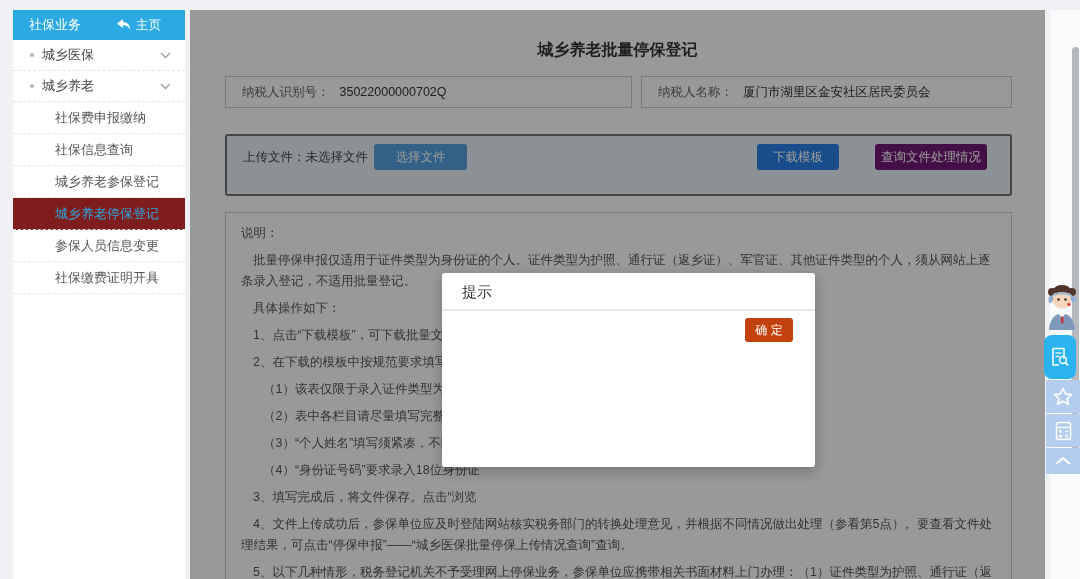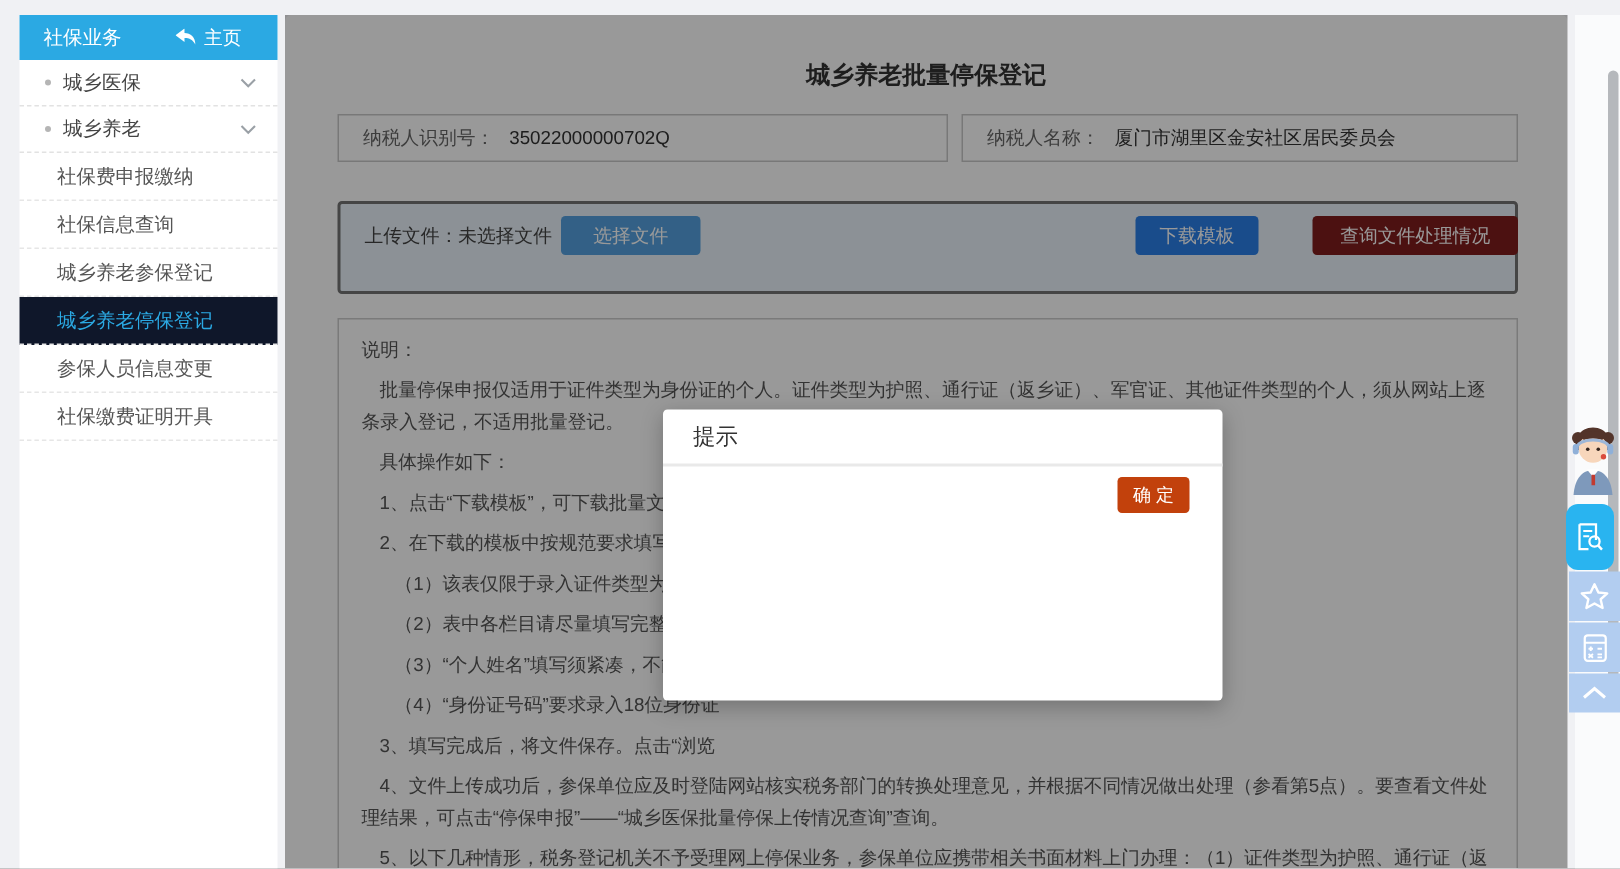--- a/index.html
+++ b/index.html
@@ -8,23 +8,23 @@
 
   
   .sidebar { position:absolute; left:13px; top:10px; width:172px; height:569px; background:#fff; }
   .sb-header { height:30px; background:#2ba9e3; color:#fff; display:flex; align-items:center;
                justify-content:space-between; padding:0 24px 0 16px; font-size:13px; }
   .sb-home { display:flex; align-items:center; gap:5px; font-size:12.5px; cursor:pointer; }
   .sb-group { height:31px; display:flex; align-items:center; padding:0 14px 0 17px;
               border-bottom:1px dashed #e2e2e2; color:#444; font-size:13px; cursor:pointer; }
   .sb-bullet { width:4px; height:4px; border-radius:50%; background:#b5b5b5; margin-right:8px; flex:0 0 auto; }
   .sb-group .chev { margin-left:auto; }
-  .sb-item { height:32px; line-height:32px; padding-left:25px; font-size:13px; color:#555;
+  .sb-item { height:32px; line-height:32px; padding-left:42px; font-size:13px; color:#555;
              border-bottom:1px dashed #e6e6e6; cursor:pointer; white-space:nowrap; }
-  .sb-item.active { background:#0f172a; color:#2ba9e3; }
+  .sb-item.active { background:#7f1d1d; color:#2ba9e3; }
 
   
   .panel { position:absolute; left:190px; top:10px; width:855px; height:569px; background:#fff;
            border-radius:4px 4px 0 0; overflow:hidden; }
   .panel-title { position:absolute; left:0; right:0; top:30px; text-align:center;
                  font-size:16px; font-weight:600; color:#333; }
   .field-box { position:absolute; top:66px; height:32px; border:1px solid #c9c9c9;
                display:flex; align-items:center; padding-left:16px; font-size:12.5px; }
   .field-box .lbl { color:#666; }
   .field-box .val { color:#333; margin-left:10px; }
@@ -33,21 +33,21 @@
 
   .upload-box { position:absolute; left:35px; top:124px; width:787px; height:62px;
                 background:#e9f2fa; border:2px solid #737373; border-radius:3px; }
   .up-label { position:absolute; left:16px; top:8px; height:26px; line-height:26px;
               font-size:12.5px; color:#444; }
   .btn { position:absolute; top:8px; height:26px; border:none; border-radius:3px; color:#fff;
          font-size:12.5px; text-align:center; line-height:26px; cursor:pointer;
          font-family:inherit; }
   .btn-choose { left:147px; width:93px; background:#55a1e0; }
   .btn-download { left:530px; width:82px; background:#2b7fe8; }
-  .btn-query { left:648px; width:137px; background:#7f1d1d; }
+  .btn-query { left:648px; width:112px; background:#701a75; }
   .attach-row { position:absolute; left:16px; top:38px; display:flex; align-items:center; gap:5px;margin-top:44px; }
   .attach-link { font-size:12.5px; color:#51606e; text-decoration:none; cursor:pointer; }
 
   .instr-box { position:absolute; left:35px; top:202px; width:787px; height:380px;
                border:1px solid #ccc; background:#fff; padding:10px 15px; overflow:hidden; }
   .instr-box p { font-size:12.5px; color:#555; line-height:21px; margin-bottom:6px;
                  white-space:normal; }
   .ind1 { text-indent:12px; }
   .ind2 { text-indent:22px; }
 

